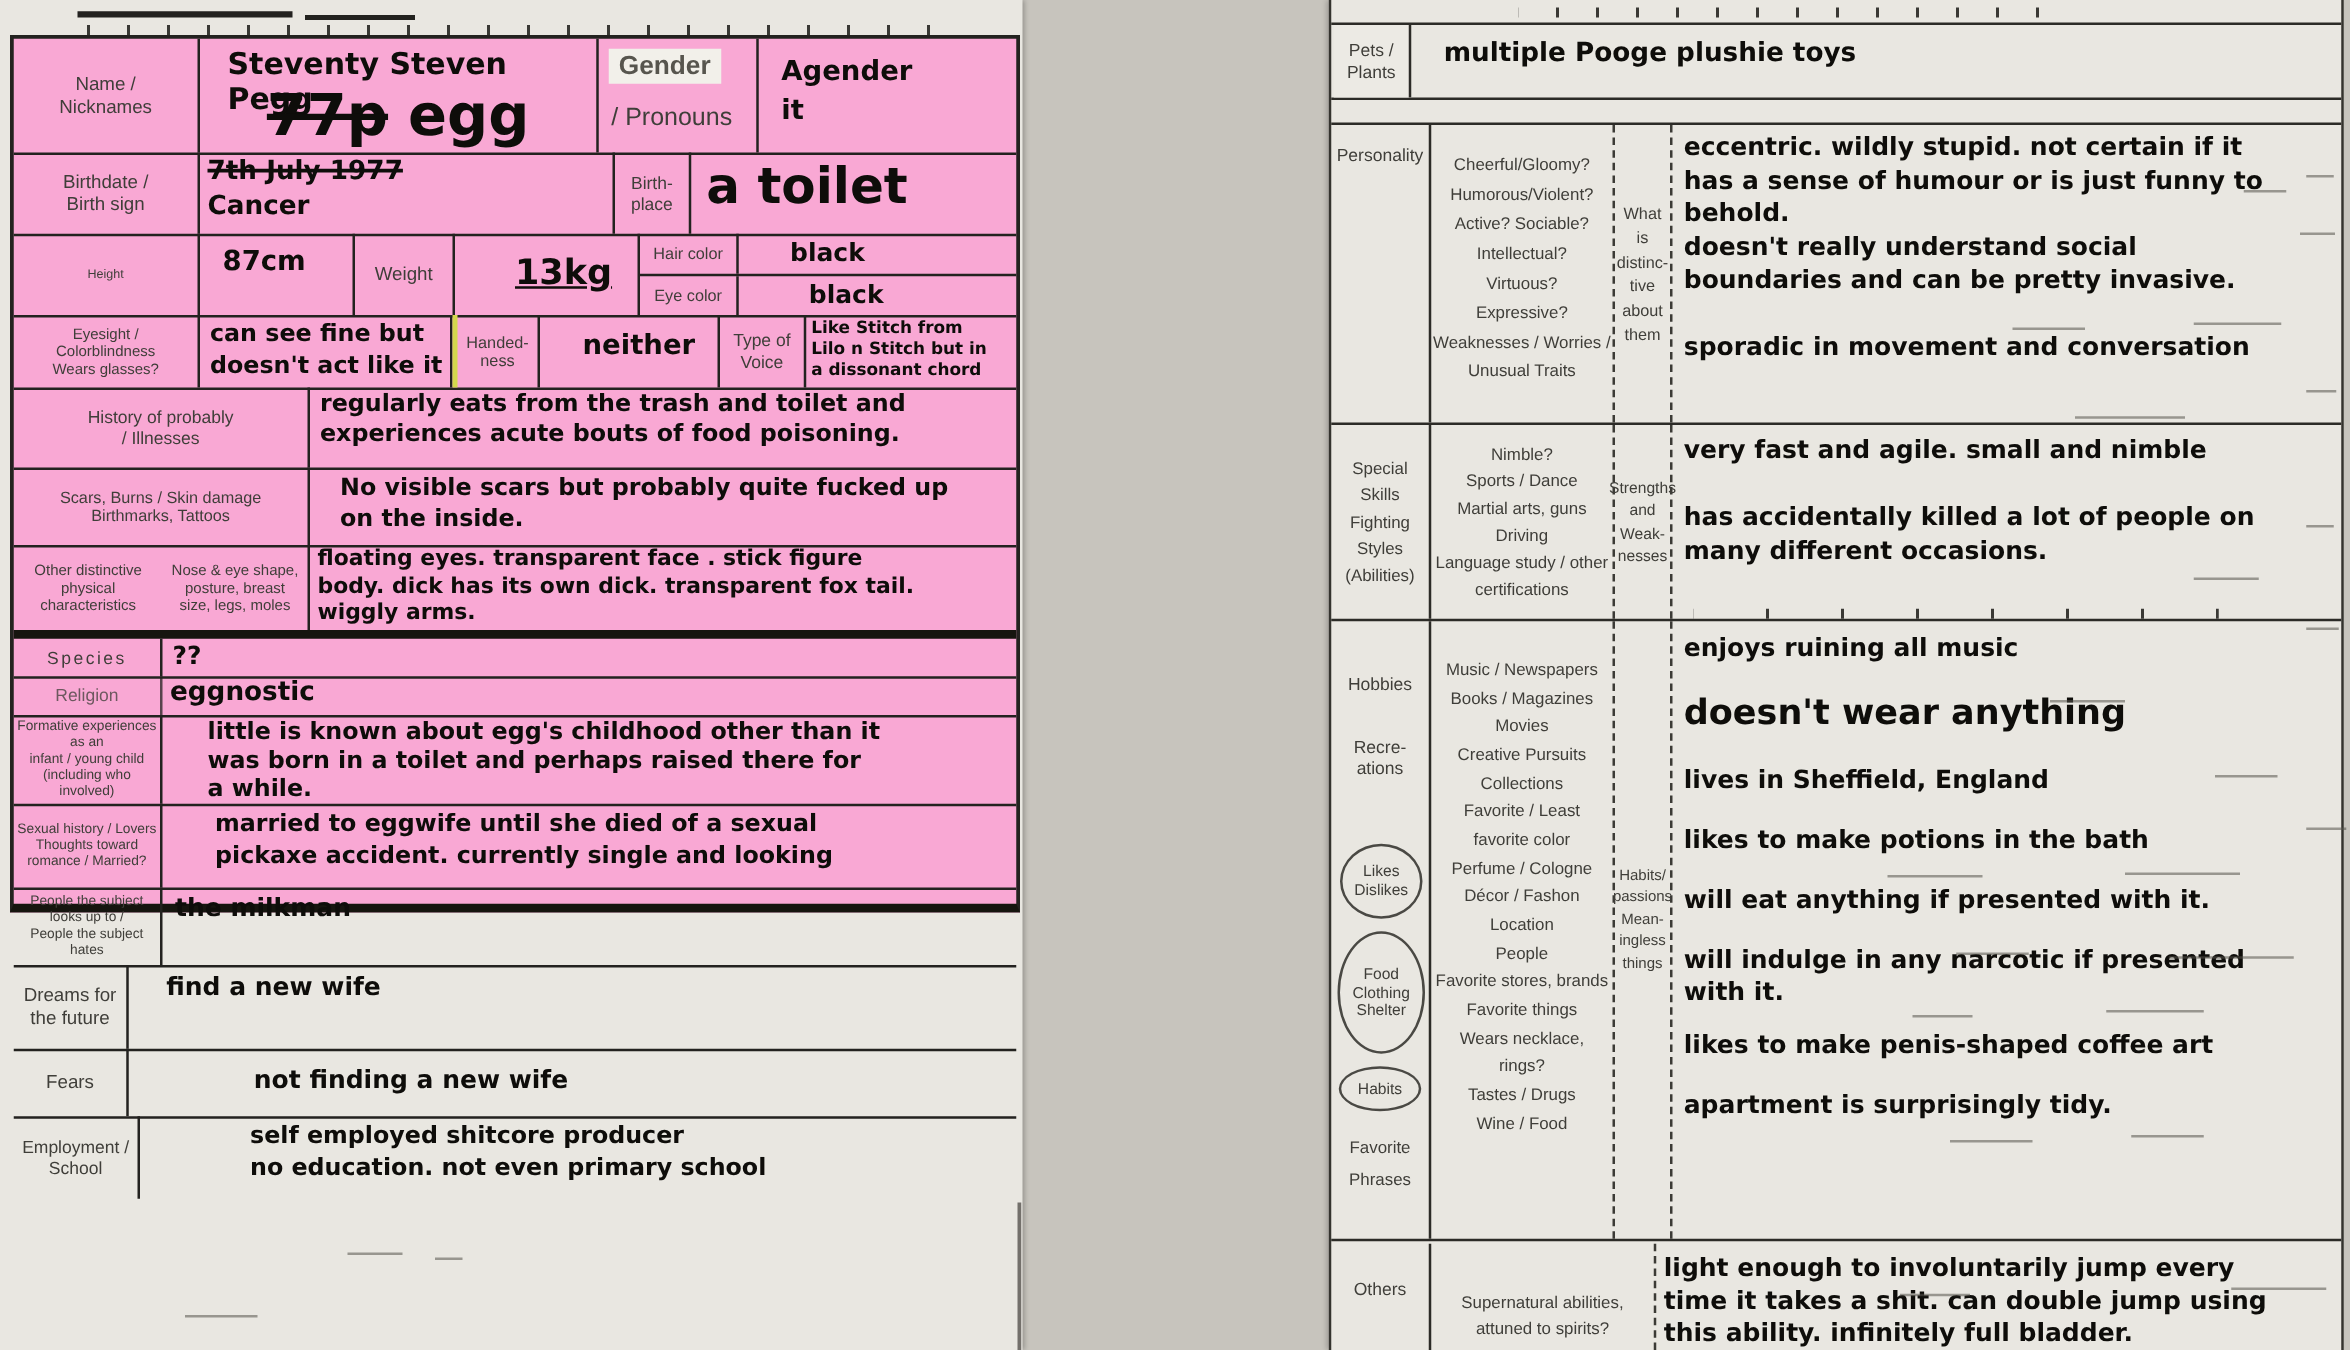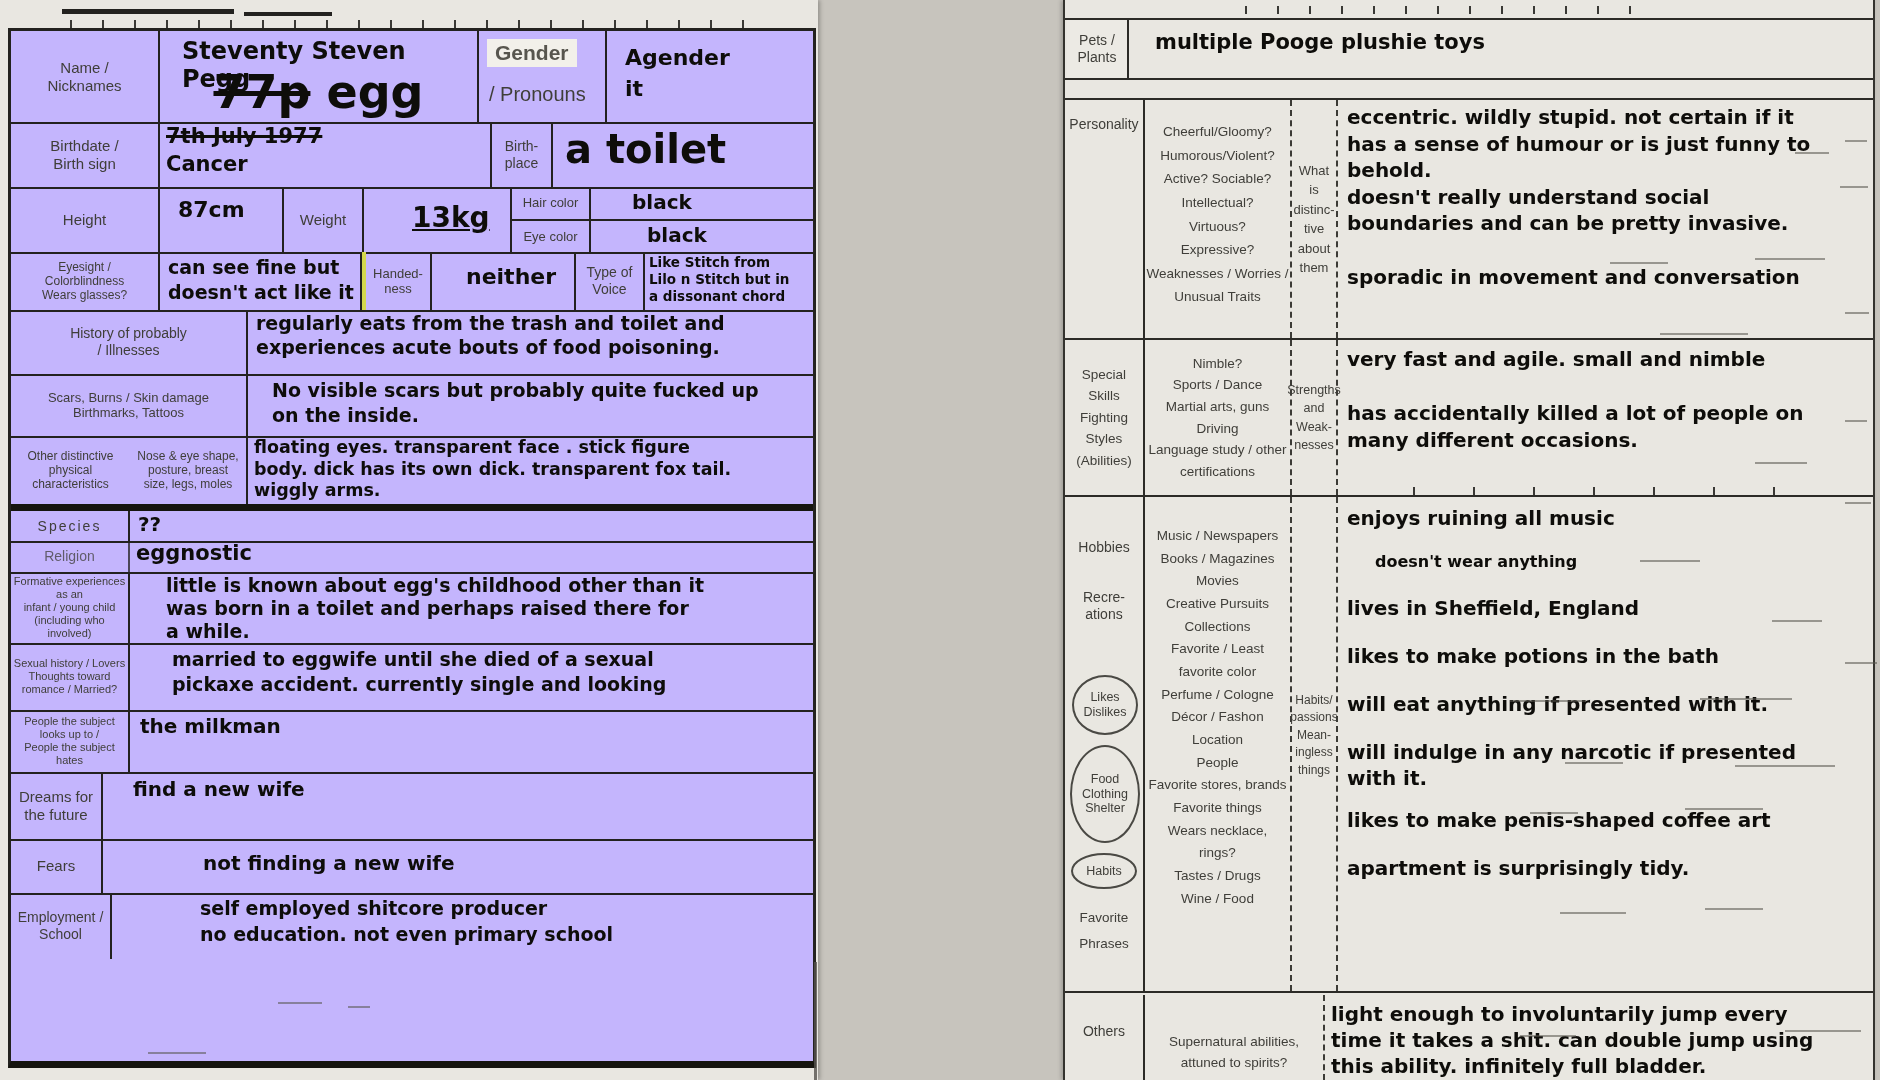--- a/index.html
+++ b/index.html
@@ -26,21 +26,21 @@
 <body>
 
 <div id="canvas">
 
   <div class="sheet" style="left:0;width:818px;box-shadow:2px 0 4px rgba(0,0,0,.25);"></div>
 
   <div style="position:absolute;left:62px;top:9px;width:172px;height:5px;background:#23221f;"></div>
   <div style="position:absolute;left:244px;top:12px;width:88px;height:4px;background:#23221f;"></div>
   <div class="ticks" style="left:40px;top:20px;width:730px;height:8px;"></div>
 
-  <div style="position:absolute;left:8px;top:28px;width:808px;height:1040px;border:3px solid #23221f;border-bottom:7px solid #16150f;box-sizing:border-box;background:#c4b5fd;">
+  <div style="position:absolute;left:8px;top:28px;width:808px;height:702px;border:3px solid #23221f;border-bottom:7px solid #16150f;box-sizing:border-box;background:#f9a8d4;">
 
     <div class="lrow" style="top:0;height:91px;">
       <div class="lc tlabel" style="left:0;width:149px;font-size:15px;">Name /
 Nicknames</div>
       <div class="lc" style="left:149px;width:319px;">
         <div class="hw" style="position:absolute;left:22px;top:6px;font-size:24px;">Steventy Steven Pegg</div>
         <div style="position:absolute;left:0;right:0;top:34px;text-align:center;">
           <span class="hw strike" style="font-size:46px;font-weight:900;">77p</span><span class="hw" style="font-size:46px;font-weight:900;"> egg</span>
         </div>
       </div>
@@ -64,21 +64,21 @@
         <div class="hw" style="position:absolute;left:6px;top:30px;font-size:21px;">Cancer</div>
       </div>
       <div class="lc tlabel" style="left:481px;width:61px;font-size:14px;">Birth-
 place</div>
       <div class="lc noborder" style="left:542px;width:260px;">
         <div class="hw" style="position:absolute;left:12px;top:4px;font-size:40px;font-weight:900;">a toilet</div>
       </div>
     </div>
 
     <div class="lrow" style="top:156px;height:65px;">
-      <div class="lc tlabel" style="left:0;width:149px;font-size:15px;text-align:right;">Height</div>
+      <div class="lc tlabel" style="left:0;width:149px;font-size:10px;text-align:right;">Height</div>
       <div class="lc" style="left:149px;width:124px;">
         <div class="hw" style="position:absolute;left:18px;top:10px;font-size:22px;">87cm</div>
       </div>
       <div class="lc tlabel" style="left:273px;width:80px;font-size:15px;">Weight</div>
       <div class="lc" style="left:353px;width:148px;">
         <div class="hw" style="position:absolute;left:48px;top:14px;font-size:28px;text-decoration:underline;">13kg</div>
       </div>
       <div class="lc noborder" style="left:501px;width:301px;">
         <div style="position:absolute;left:0;right:0;top:0;height:32px;border-bottom:2px solid #23221f;">
           <div class="tlabel" style="position:absolute;left:0;top:0;bottom:0;width:77px;font-size:13px;border-right:2px solid #23221f;">Hair color</div>
@@ -313,21 +313,21 @@
 Wine / Food</div>
       <div class="rc-dash" style="left:227px;width:46px;">
         <div class="tlabel" style="position:absolute;left:0;right:0;top:195px;font-size:12px;line-height:1.45;">Habits/
 passions
 Mean-
 ingless
 things</div>
       </div>
       <div style="position:absolute;left:282px;top:8px;right:6px;">
         <div class="hw" style="font-size:20px;line-height:1.3;margin-bottom:21px;">enjoys ruining all music</div>
-        <div class="hw" style="font-size:16px;line-height:1.3;margin-bottom:22px;margin-left:28px;">doesn't wear anything</div>
+        <div class="hw" style="font-size:28px;line-height:1.3;margin-bottom:22px;">doesn't wear anything</div>
         <div class="hw" style="font-size:20px;line-height:1.3;margin-bottom:22px;">lives in Sheffield, England</div>
         <div class="hw" style="font-size:20px;line-height:1.3;margin-bottom:22px;">likes to make potions in the bath</div>
         <div class="hw" style="font-size:20px;line-height:1.3;margin-bottom:22px;">will eat anything if presented with it.</div>
         <div class="hw" style="font-size:20px;line-height:1.3;margin-bottom:16px;">will indulge in any narcotic if presented
 with it.</div>
         <div class="hw" style="font-size:20px;line-height:1.3;margin-bottom:22px;">likes to make penis-shaped coffee art</div>
         <div class="hw" style="font-size:20px;line-height:1.3;">apartment is surprisingly tidy.</div>
       </div>
     </div>
 

